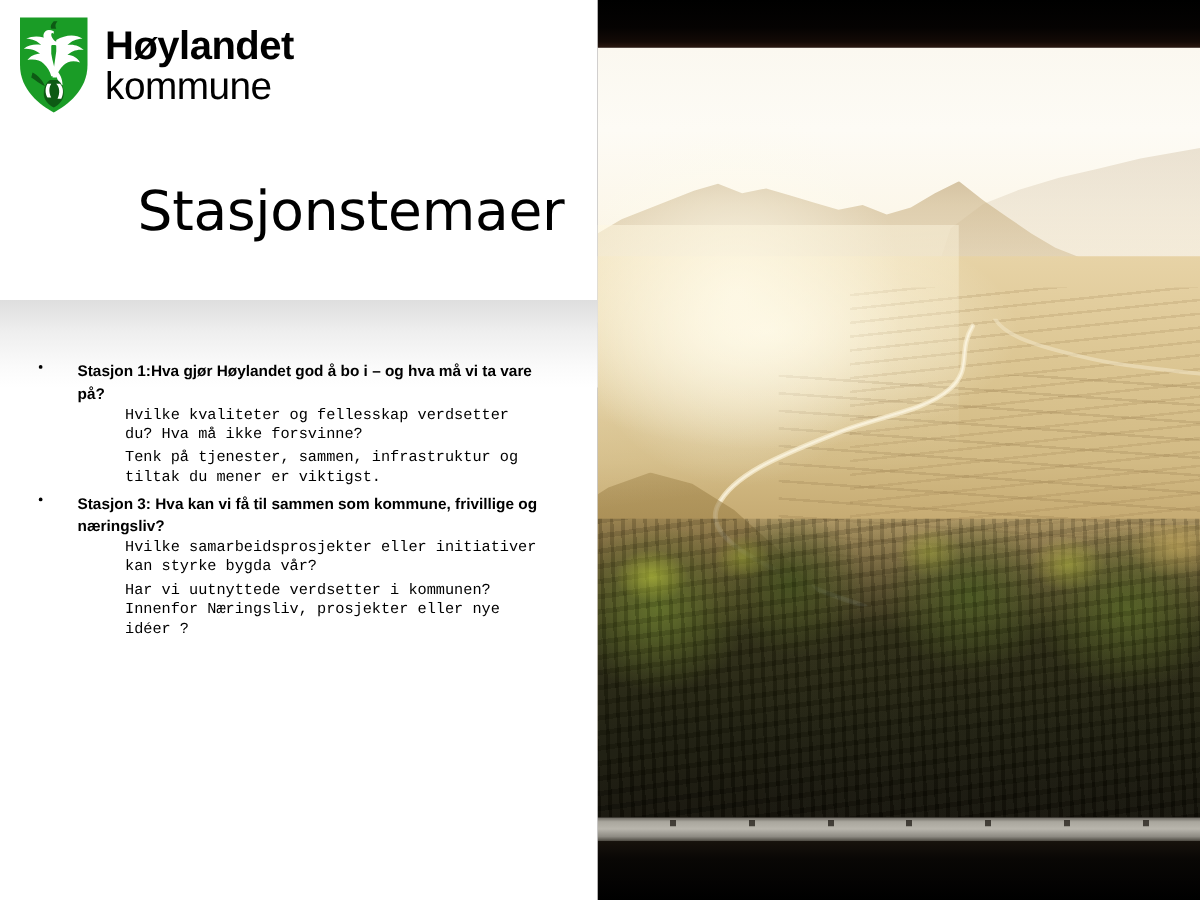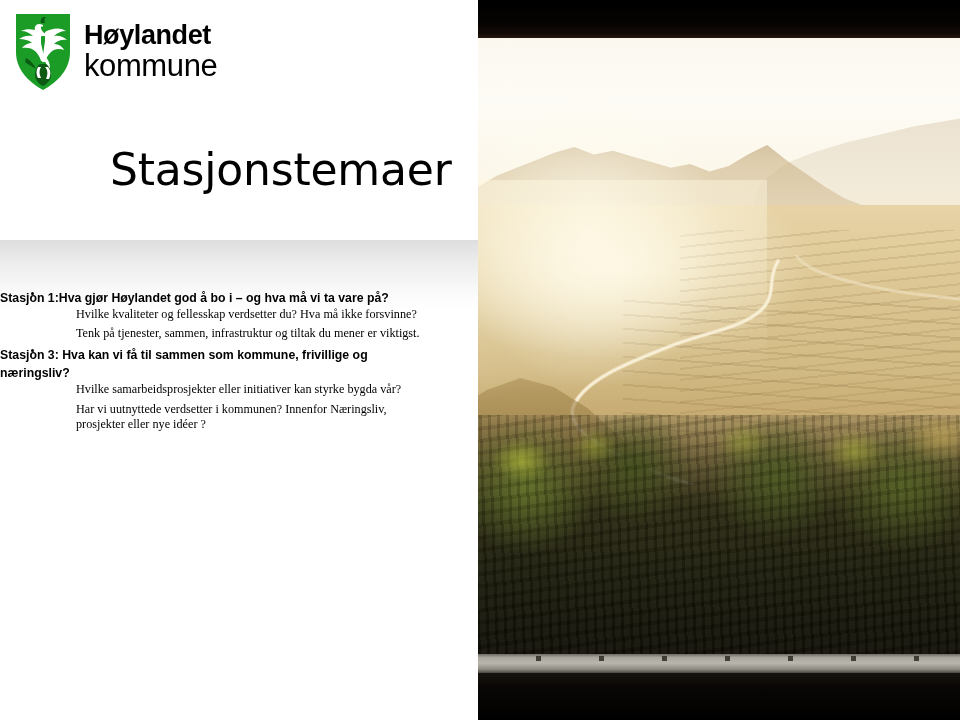--- a/index.html
+++ b/index.html
@@ -57,21 +57,21 @@
     flex: 0 0 auto;
   }
   .logo-text {
     margin-left: 12px;
     line-height: 1.02;
     color: #000000;
   }
   .logo-text .l1 {
     font-family: "Liberation Sans", sans-serif;
     font-weight: bold;
-    font-size: 27px;
+    font-size: 32px;
     letter-spacing: -0.4px;
     display: block;
   }
   .logo-text .l2 {
     font-family: "Liberation Sans", sans-serif;
     font-weight: normal;
     font-size: 31px;
     letter-spacing: -0.4px;
     display: block;
   }
@@ -98,45 +98,46 @@
     top: 288px;
     width: 440px;
     z-index: 4;
   }
   .blk {
     position: relative;
     margin: 0 0 2px 0;
   }
   .bullet-row {
     position: relative;
+    padding-left: 62px;
     padding-right: 6px;
   }
   .bullet-dot {
     position: absolute;
     left: 31px;
     top: 4px;
     width: 3px;
     height: 3px;
     background: #000000;
     border-radius: 50%;
   }
   .lead {
     font-family: "Liberation Sans", sans-serif;
     font-weight: bold;
     font-size: 12.3px;
     line-height: 14.6px;
     color: #000000;
   }
   .sub {
-    font-family: Liberation Serif, serif;
+    font-family: Liberation Mono, monospace;
     font-weight: normal;
     font-size: 12.2px;
     line-height: 15.2px;
     color: #000000;
-    padding-left: 76px;
+    padding-left: 100px;
     padding-right: 8px;
     margin-top: 1px;
     margin-bottom: 4px;
   }
 
   
   .photo {
     position: absolute;
     left: 478px;
     top: 0;

